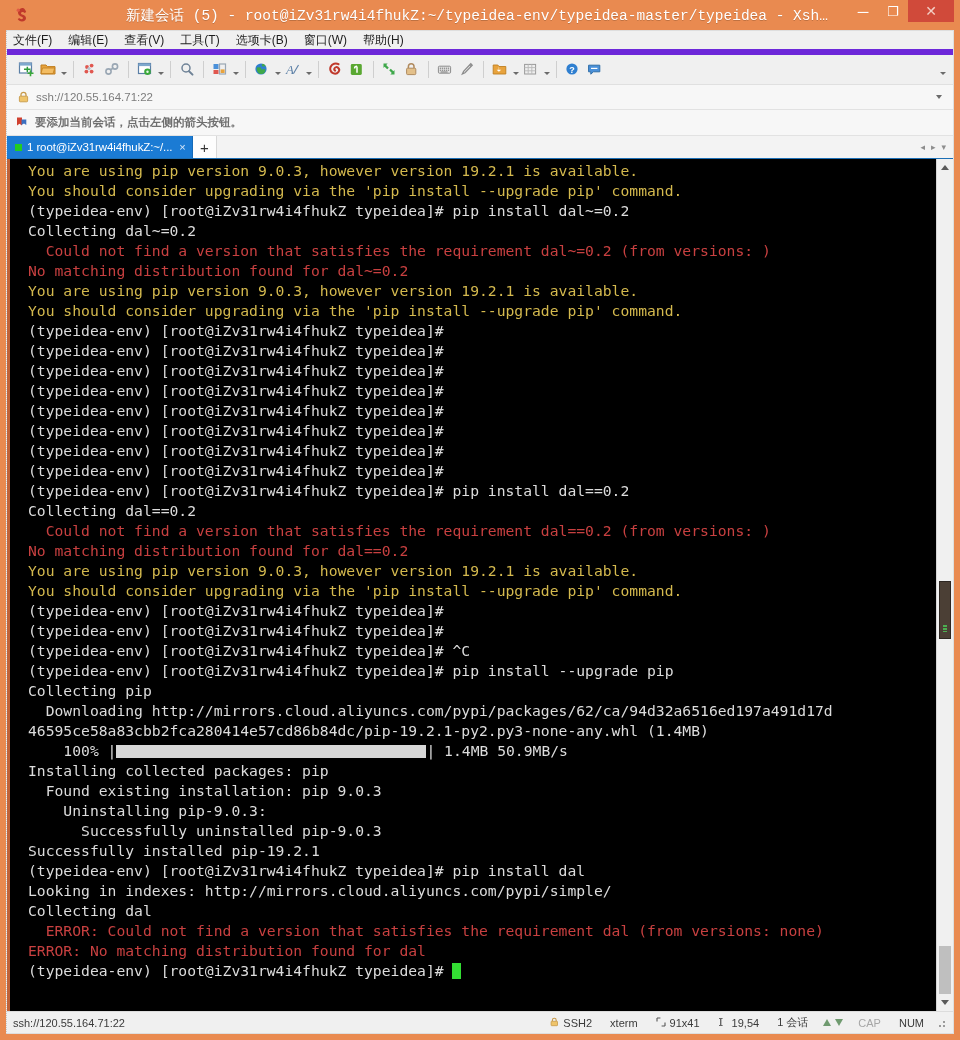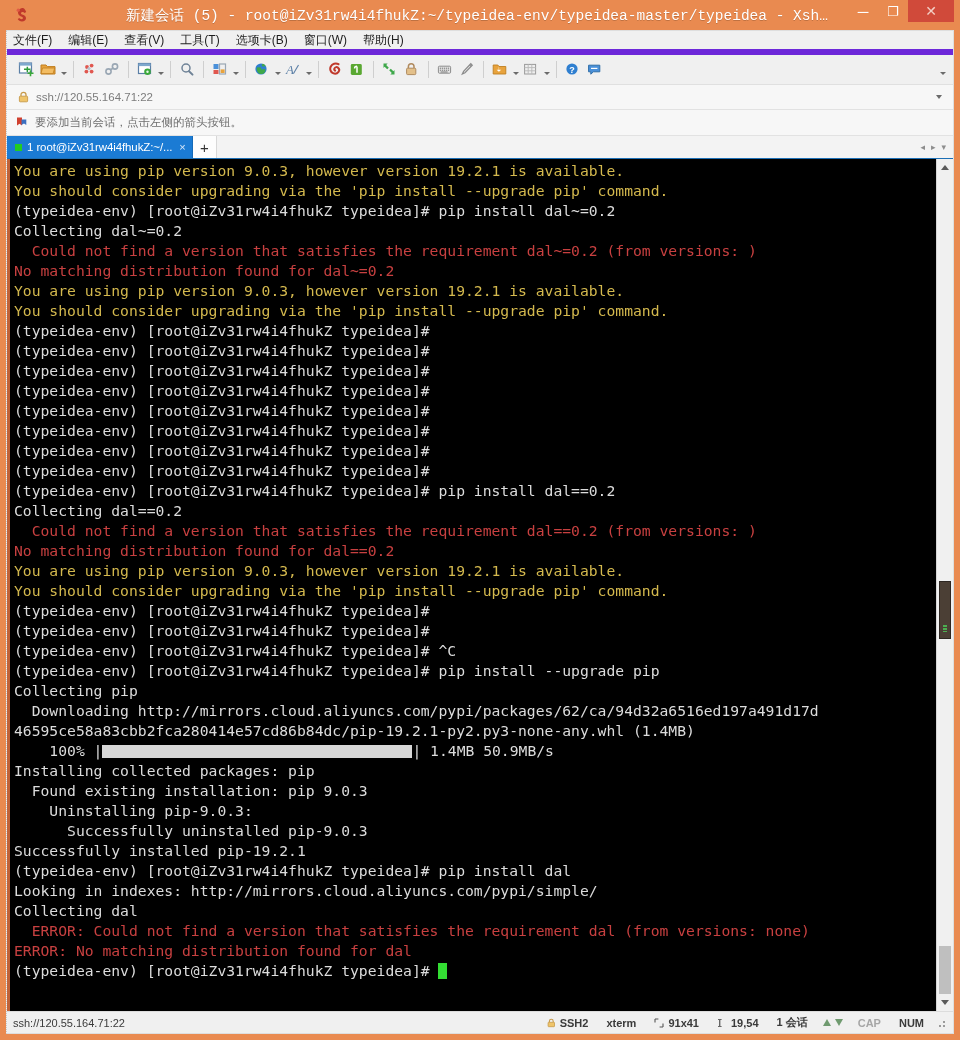--- a/index.html
+++ b/index.html
@@ -93,21 +93,21 @@
     font-size:11.5px;color:#7c7c7c;margin-left:5px;flex:1;
     white-space:nowrap;overflow:hidden;
   }
   .addr-caret{width:12px;display:flex;align-items:center;justify-content:center;}
 
   
   .noticebar{
     height:26px;flex:0 0 26px;background:#f7f7f7;border-bottom:1px solid #e2e2e2;
     display:flex;align-items:center;padding:0 8px;
   }
-  .notice-text{font-size:11.5px;color:#6f6f6f;margin-left:6px;white-space:nowrap;}
+  .notice-text{font-size:11.5px;color:#6f6f6f;margin-left:6px;white-space:nowrap;font-weight:bold;}
 
   
   .tabbar{
     height:23px;flex:0 0 23px;background:#efefef;
     display:flex;align-items:stretch;border-bottom:1px solid #1c6fb5;
     position:relative;
   }
   .tab{
     background:#1b7bd4;color:#fff;display:flex;align-items:center;
     padding:0 6px 0 8px;font-size:11.5px;max-width:220px;gap:5px;
@@ -128,21 +128,21 @@
   }
   .tab-navs span{font-size:9px;color:#8d8d8d;padding:0 2px;}
 
   
   .term-wrap{
     flex:1 1 auto;display:flex;min-height:0;background:#000;
     border-left:3px solid #c0633a;
   }
   .term{
     flex:1 1 auto;background:#000000;overflow:hidden;
-    padding:2px 0 0 4px;
+    padding:2px 0 0 18px;
     font-family:"DejaVu Sans Mono","Liberation Mono",monospace;
     font-size:14.7px;line-height:20px;
     white-space:pre;
     letter-spacing:0px;
   }
   .term .ln{height:20px;}
   .c-white{color:#dcdcdc;}
   .c-yellow{color:#d4b94e;}
   .c-red{color:#c84040;}
   .bar-done{
@@ -180,21 +180,21 @@
   .vs-bottom-seg{
     position:absolute;left:2px;right:2px;bottom:0;height:48px;background:#bfbfbf;
   }
 
   
   .statusbar{
     height:22px;flex:0 0 22px;background:#f0f0f0;border-top:1px solid #dcdcdc;
     display:flex;align-items:center;padding:0 6px;font-size:11px;color:#3a3a3a;
   }
   .sb-left{flex:1;white-space:nowrap;}
-  .sb-item{display:flex;align-items:center;gap:4px;padding:0 9px;white-space:nowrap;font-weight:bold;}
+  .sb-item{display:flex;align-items:flex-start;gap:4px;padding:0 9px;white-space:nowrap;}
   .sb-dim{color:#a6a6a6;}
   .sb-arrows{display:flex;gap:4px;align-items:center;padding:0 6px;}
   .sb-arrows i{width:0;height:0;border-left:4px solid transparent;border-right:4px solid transparent;}
   .sb-arrows i.u{border-bottom:7px solid #6f9a6f;}
   .sb-arrows i.d{border-top:7px solid #6f9a6f;}
   .sb-grip{
     width:12px;height:12px;margin-left:2px;
     background:
       radial-gradient(circle 1px at 9px 9px,#9b9b9b 99%,transparent),
       radial-gradient(circle 1px at 5px 9px,#9b9b9b 99%,transparent),

